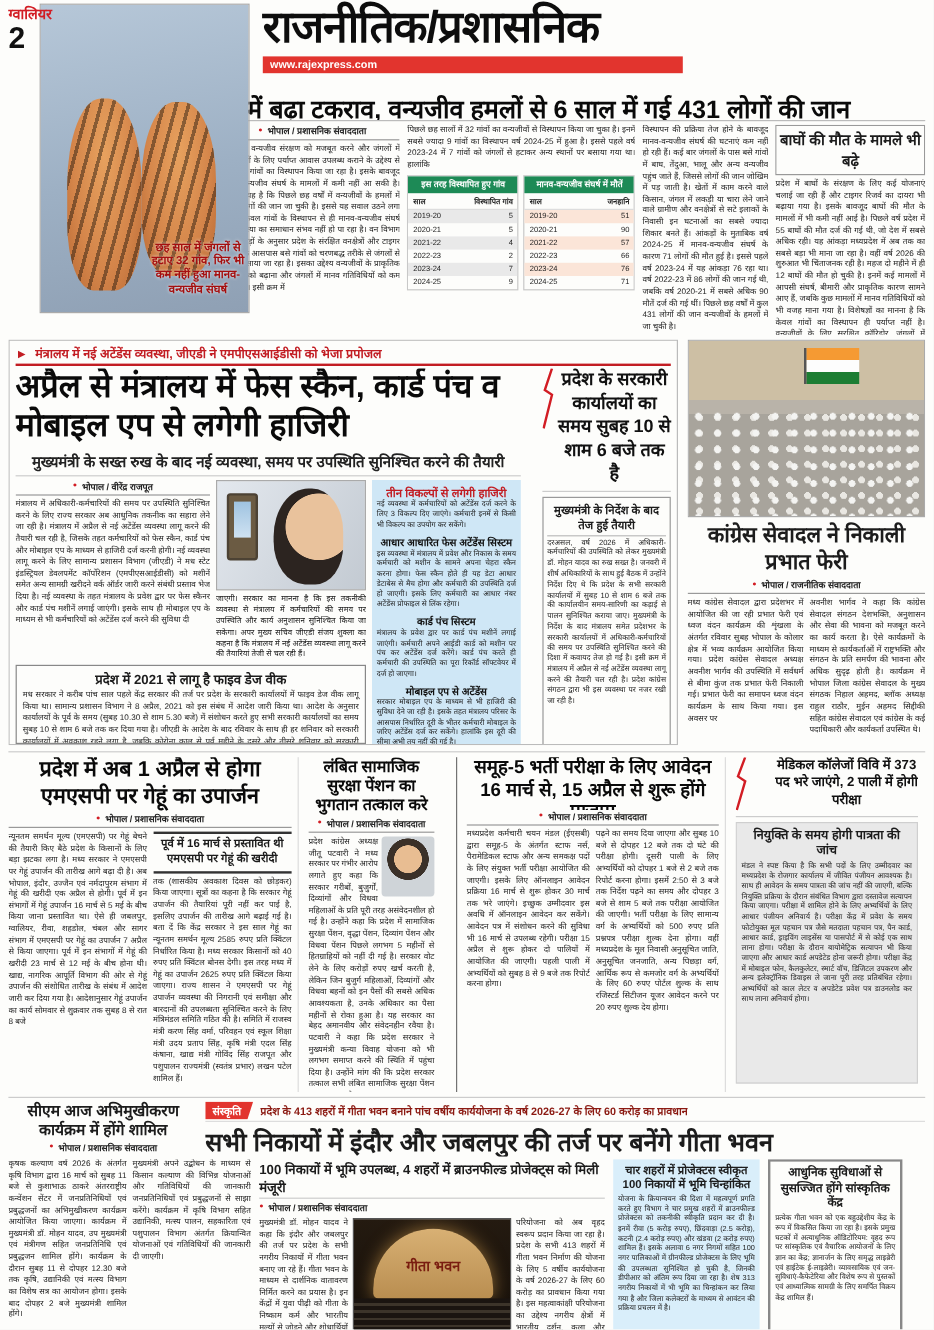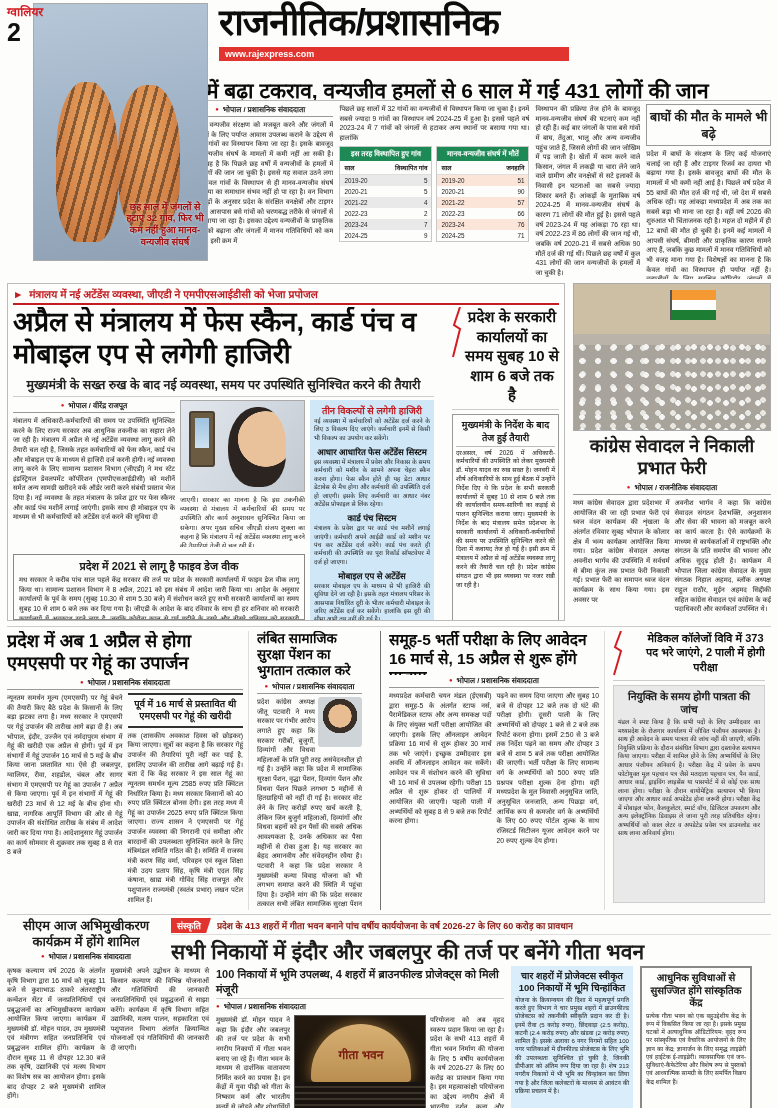--- a/index.html
+++ b/index.html
@@ -92,21 +92,21 @@
     background:radial-gradient(circle 3px at 8px 8px, #f4f4f2 92%, transparent) 0 0/16px 14px,
                radial-gradient(circle 3px at 3px 3px, #e9e7e2 92%, transparent) 6px 6px/15px 13px; }
   .flag { position:absolute; left:96px; top:6px; width:46px; height:30px;
     background:linear-gradient(#f59a33 0 33%, #fdfdfd 33% 66%, #1c7d33 66%); border-left:2px solid #555; }
   .congress-hl { font-size:18px; font-weight:bold; text-align:center; line-height:1.2; margin:5px 0 3px; }
   .two-col { display:flex; gap:5px; }
   .two-col p { flex:1; }
 
   
   .row3 { display:flex; gap:8px; height:284px; margin-top:5px; border-top:1px solid #ccc; padding-top:4px; overflow:hidden; }
-  .art-hl { font-weight:bold; line-height:1.2; color:#0a0a0a; }
+  .art-hl { font-weight:bold; text-align:center; line-height:1.2; color:#0a0a0a; }
   .wheat { width:242px; border-right:1px solid #ddd; padding-right:5px; }
   .wheat .art-hl { font-size:18px; height:46px; overflow:hidden; }
   .pullbox { border-top:2px solid #333; border-bottom:2px solid #333; font-weight:bold; font-size:9.5px;
     text-align:center; padding:3px 1px; margin-bottom:3px; line-height:1.3; }
   .pension { width:124px; border-right:1px solid #737373; padding-right:18px; overflow:hidden; }
   .pension .art-hl { font-size:13.5px; height:50px; overflow:hidden; }
   .headshot { float:right; width:44px; height:50px; margin:0 0 2px 3px; border-radius:3px;
     background:radial-gradient(circle at 50% 38%, #e8bd92 0 30%, #3a3028 31% 45%, #cfd4d8 46%); }
   .exam { width:216px; border-right:1px solid #ddd; padding-right:5px; }
   .exam .art-hl { font-size:15.5px; height:44px; overflow:hidden; }

